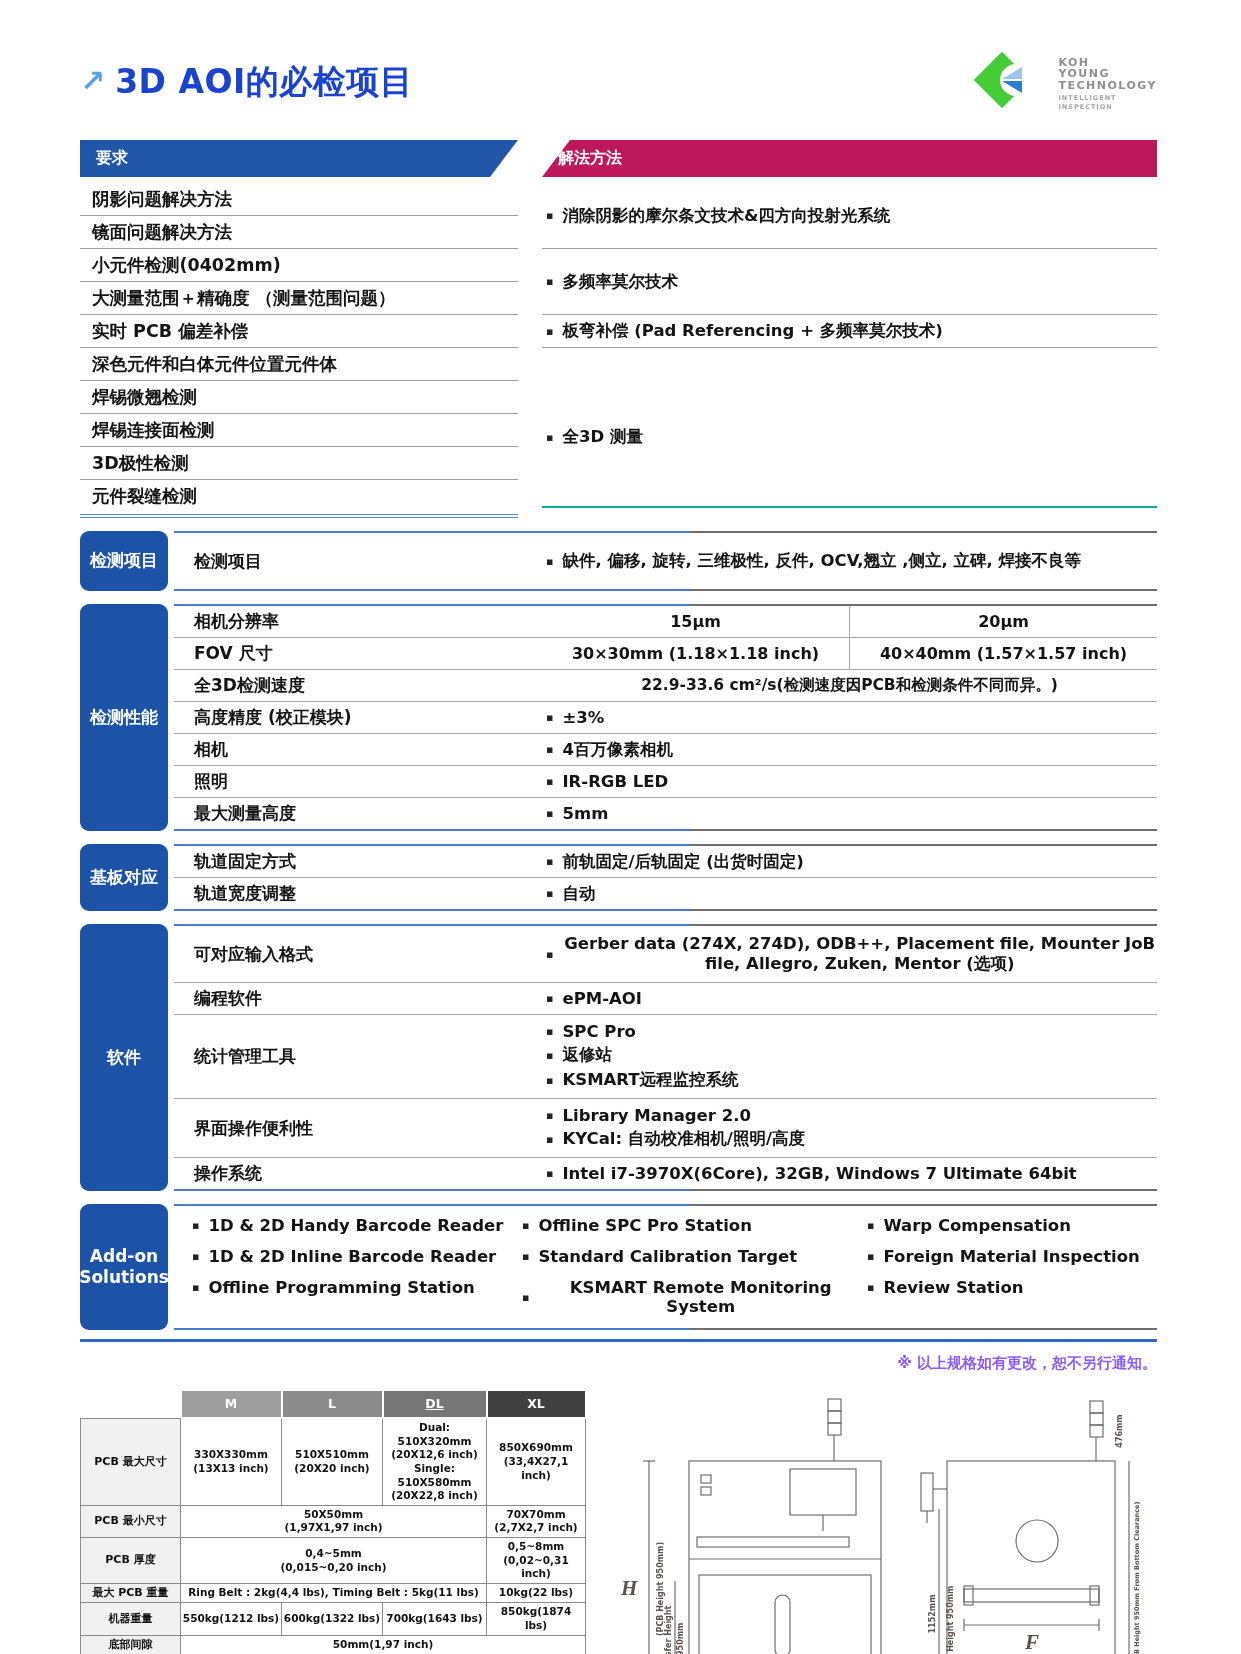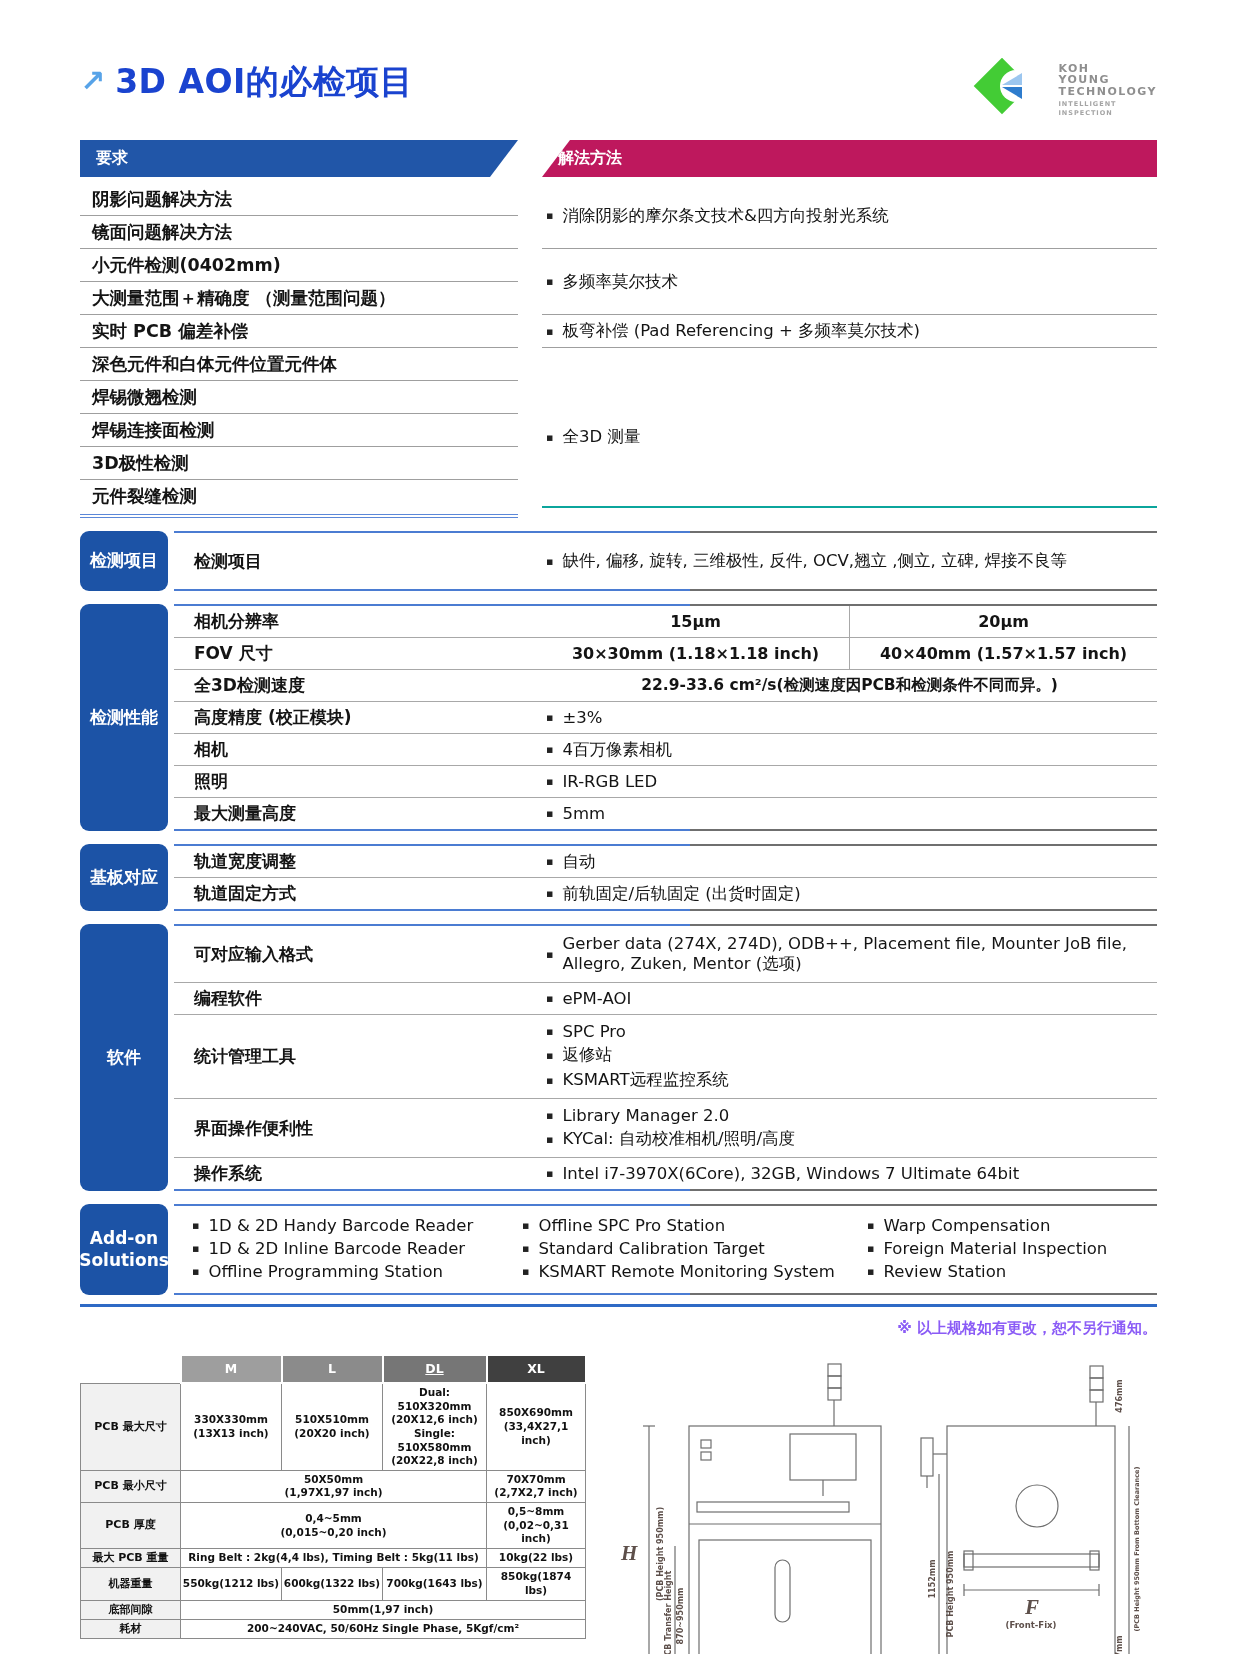--- a/index.html
+++ b/index.html
@@ -5,21 +5,21 @@
   html,body{margin:0;padding:0;background:#fff;}
   body{width:1241px;height:1654px;overflow:hidden;position:relative;
        font-family:"DejaVu Sans","Liberation Sans",sans-serif;color:#141414;}
   .page{position:absolute;inset:0;padding:44px 84px 0 80px;box-sizing:border-box;}
 
   
   .header{display:flex;justify-content:space-between;align-items:flex-start;height:92px;}
   .title-wrap{display:flex;align-items:center;gap:10px;margin-top:16px;}
   .title-arrow{color:#57a3e8;font-size:30px;font-weight:800;line-height:1;transform:translateY(-2px);}
   .page-title{font-size:33px;font-weight:800;color:#1a43cf;letter-spacing:.5px;}
-  .logo{display:flex;align-items:center;gap:8px;margin-top:14px;}
+  .logo{display:flex;align-items:center;gap:8px;margin-top:8px;}
   .logo-text{line-height:1.05;}
   .logo-name{font-size:11px;font-weight:800;color:#8f8f8f;letter-spacing:1.5px;}
   .logo-tag{font-size:6.5px;font-weight:700;color:#a5a5a5;letter-spacing:1px;margin-top:3px;}
 
   
   .comparison{display:flex;margin-top:4px;}
   .req-col{width:438px;}
   .sol-col{flex:1;margin-left:24px;}
   .banner{height:37px;display:flex;align-items:center;padding-left:16px;box-sizing:border-box;
           color:#fff;font-size:16px;font-weight:800;}
@@ -28,21 +28,21 @@
   .req-rows{margin-top:6px;border-bottom:4px double #5b87d8;padding-bottom:2px;}
   .req-row{height:32px;line-height:32px;font-size:17.5px;font-weight:700;
            border-bottom:1px solid #9f9f9f;padding-left:12px;white-space:nowrap;}
   .req-row:last-child{border-bottom:none;}
   .sol-rows{margin-top:6px;}
   .sol-group{border-bottom:1px solid #9f9f9f;display:flex;align-items:center;}
   .sg1,.sg2{height:65px;}
   .sg3{height:32px;}
   .sg4{height:160px;align-items:flex-start;padding-top:78px;box-sizing:border-box;
        border-bottom:2px solid #0ba59c;}
-  .b{display:flex;align-items:center;font-size:16.5px;font-weight:400;}
+  .b{display:flex;align-items:center;font-size:16.5px;font-weight:700;text-align:center;}
   .b::before{content:"▪";font-size:11px;margin:0 9px 0 4px;color:#222;flex:none;}
 
   
   .section{display:flex;margin-top:13px;}
   .sec-label{width:88px;flex:none;border-radius:9px;background:#1c53a6;color:#fff;
              font-weight:800;font-size:17px;display:flex;flex-direction:column;
              align-items:center;justify-content:center;text-align:center;margin-right:6px;line-height:1.25;}
   .sec-body{flex:1;border-top:2px solid #6f6f6f;border-bottom:2px solid #6f6f6f;position:relative;}
   .sec-body::before,.sec-body::after{content:"";position:absolute;left:0;width:516px;height:2px;background:#4b7cd2;}
   .sec-body::before{top:-2px;} .sec-body::after{bottom:-2px;}
@@ -52,21 +52,21 @@
   .srow-val{flex:1;display:flex;align-items:center;font-size:16.5px;font-weight:700;padding:3px 0;}
   .stack{flex-direction:column;align-items:flex-start;justify-content:center;gap:3px;padding:7px 0;}
   .tall{min-height:56px;}
   .cols2{flex:1;display:flex;align-self:stretch;}
   .c2{flex:1;display:flex;align-items:center;justify-content:center;font-size:16px;font-weight:700;}
   .c2:first-child{border-right:1px solid #a8a8a8;}
   .centered{justify-content:center;font-size:15.5px;text-align:right;}
 
   
   .addon-body{padding:10px 0 12px;display:flex;}
-  .ac{display:flex;flex-direction:column;gap:4px;}
+  .ac{display:flex;flex-direction:column;gap:12px;}
   .ac1{width:330px;padding-left:14px;} .ac2{width:345px;} .ac3{flex:1;}
   .ac .b{font-size:16.5px;}
   .bottom-rule{height:3px;background:#2e6ac5;margin-top:9px;}
   .note{font-size:15px;font-weight:700;text-align:right;margin-top:12px;color:#8b5cf6;}
 
   
   .bottom{display:flex;margin-top:16px;align-items:flex-start;}
   table.spec{border-collapse:collapse;table-layout:fixed;width:505px;
              font-size:10.5px;font-weight:700;color:#111;}
   table.spec td,table.spec th{border:1px solid #8a8a8a;text-align:center;
@@ -210,29 +210,29 @@
       </div>
     </div>
   </div>
 
   <div class="section">
     <div class="sec-label">
         <span>基板对应</span>
       </div>
     <div class="sec-body">
       <div class="srow">
+        <div class="srow-name">轨道固定方式</div>
+        <div class="srow-val">
+            <span class="b">前轨固定/后轨固定 (出货时固定)</span>
+          </div>
+      </div>
+      <div class="srow">
         <div class="srow-name">轨道宽度调整</div>
         <div class="srow-val">
             <span class="b">自动</span>
-          </div>
-      </div>
-      <div class="srow">
-        <div class="srow-name">轨道固定方式</div>
-        <div class="srow-val">
-            <span class="b">前轨固定/后轨固定 (出货时固定)</span>
           </div>
       </div>
     </div>
   </div>
 
   <div class="section">
     <div class="sec-label">
         <span>软件</span>
       </div>
     <div class="sec-body">

